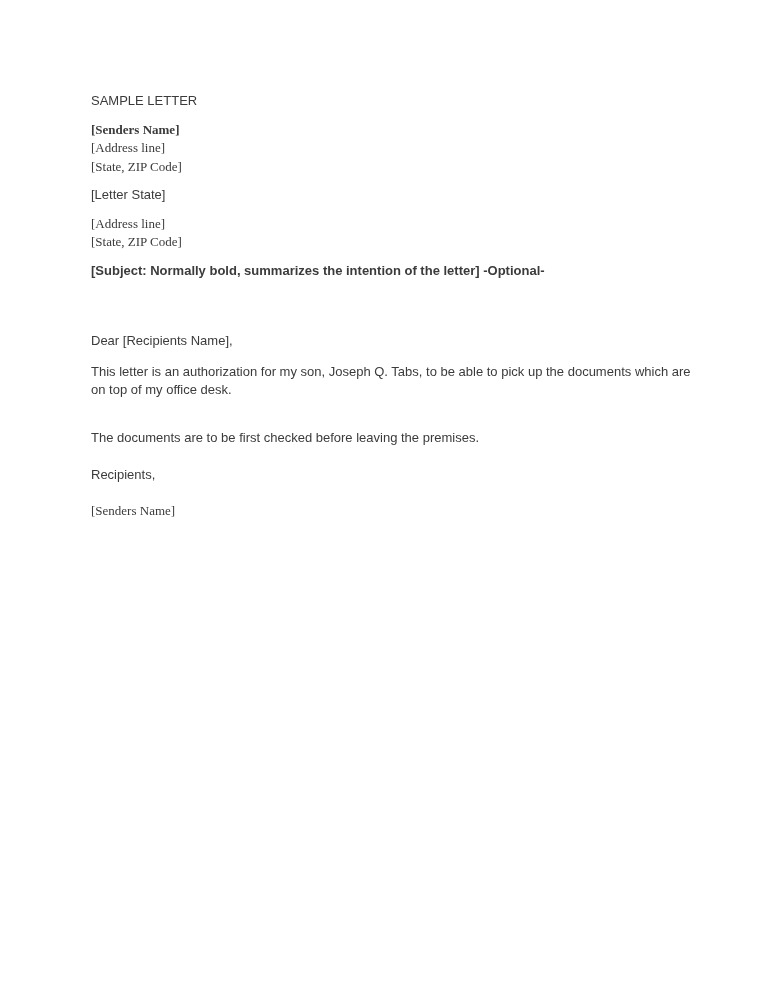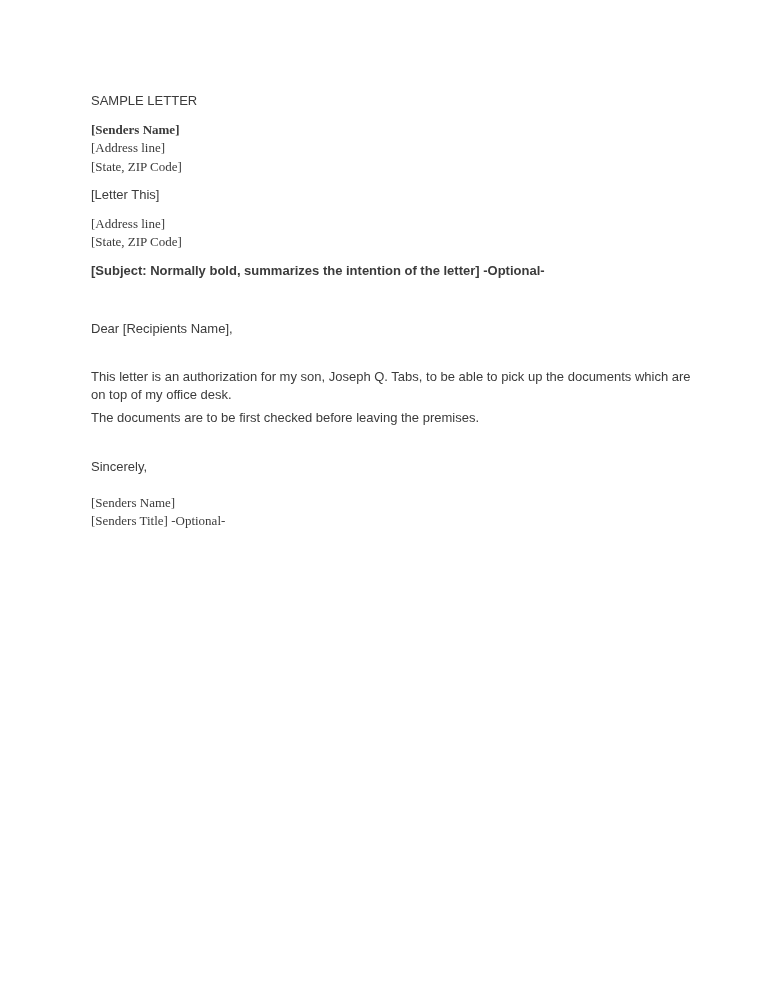--- a/index.html
+++ b/index.html
@@ -23,56 +23,55 @@
     position: absolute;
     left: 91px;
     top: 92px;
     width: 600px;
   }
   p { margin: 0; }
   .para { margin-bottom: 10px; }
   .block { margin-bottom: 10px; }
   .line { margin: 0; font-family: Liberation Serif, serif; }
   .bold { font-weight: bold; }
-  .subject { margin-bottom: 40px; }
-  .salutation { margin-bottom: 29px; }
-  .body1 { margin-bottom: 4px; }
-  .body2 { margin-bottom: 31px; }
+  .subject { margin-bottom: 52px; }
+  .salutation { margin-bottom: 12px; }
+  .body1 { margin-bottom: 29px; }
+  .body2 { margin-bottom: 19px; }
   .body3 { margin-bottom: 30px; }
   .closing { margin-bottom: 17px; }
 </style>
 </head>
 <body>
 
 <div class="page">
   <div class="content">
 
     <p class="para">SAMPLE LETTER</p>
 
     <div class="block">
       <p class="line bold">[Senders Name]</p>
       <p class="line">[Address line]</p>
       <p class="line">[State, ZIP Code]</p>
     </div>
 
-    <p class="para">[Letter This]</p>
+    <p class="para">[Letter State]</p>
 
     <div class="block">
       <p class="line">[Address line]</p>
       <p class="line">[State, ZIP Code]</p>
     </div>
 
     <p class="para bold subject">[Subject: Normally bold, summarizes the intention of the letter] -Optional-</p>
 
     <p class="para salutation">Dear [Recipients Name],</p>
 
     <p class="para body1">This letter is an authorization for my son, Joseph Q. Tabs, to be able to pick up the documents which are on top of my office desk.</p>
     <p class="para body2">The documents are to be first checked before leaving the premises.</p>
 
-    <p class="para closing">Sincerely,</p>
+    <p class="para closing">Recipients,</p>
 
     <div class="block">
       <p class="line">[Senders Name]</p>
-      <p class="line">[Senders Title] -Optional-</p>
     </div>
 
   </div>
 </div>
 
 </body></html>

